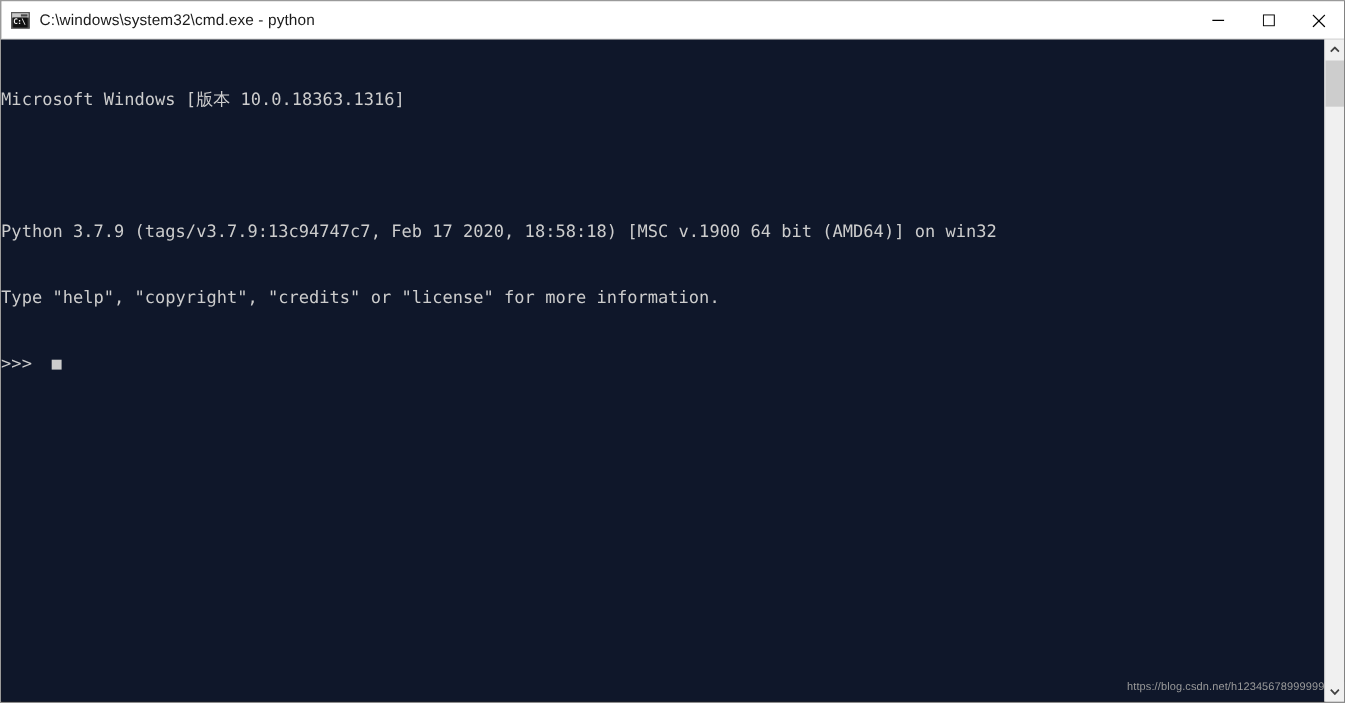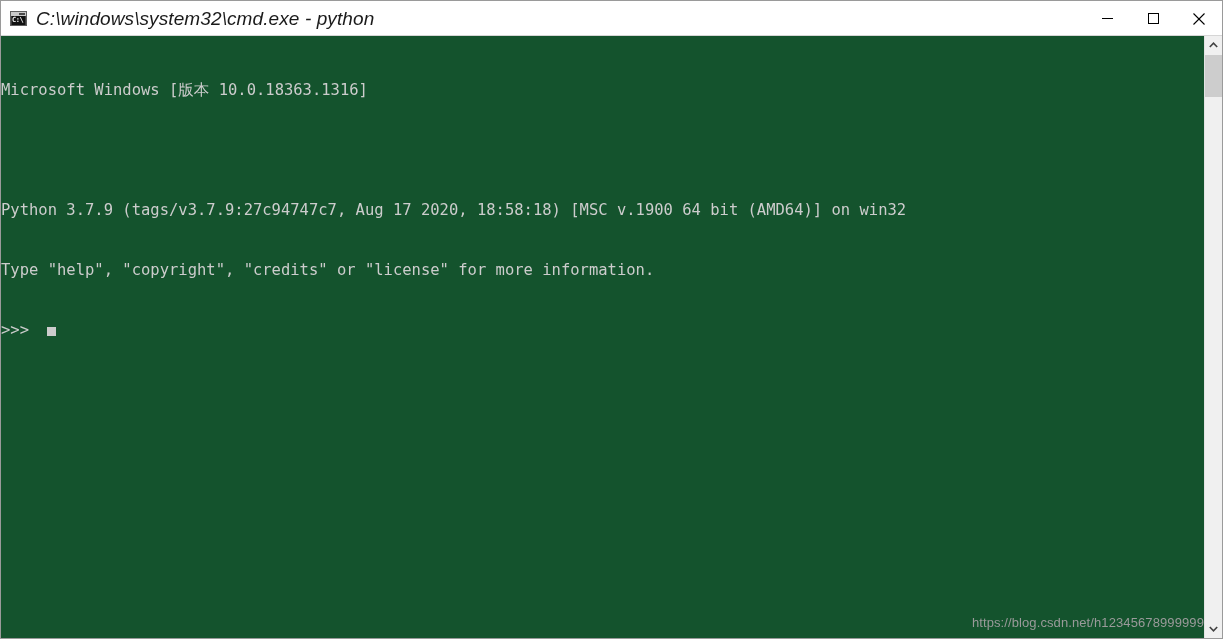--- a/index.html
+++ b/index.html
@@ -70,26 +70,25 @@
     background: #111111;
     color: #f2f2f2;
     font-family: "DejaVu Sans Mono", monospace;
     font-size: 7px;
     line-height: 9px;
     font-weight: bold;
     letter-spacing: -0.5px;
     overflow: hidden;
   }
   #title-text {
-    font-size: 19px;
+    font-size: 14px;
     color: #1a1a1a;
     line-height: 35px;
     white-space: nowrap;
     letter-spacing: 0.1px;
-    font-style: italic;
   }
   #window-controls {
     position: absolute;
     right: 0;
     top: 0;
     height: 35px;
     display: flex;
   }
   .wc-btn {
     width: 46px;
@@ -101,21 +100,21 @@
   }
   .wc-btn svg { display: block; }
 
   
   #console {
     position: absolute;
     left: 0;
     top: 35px;
     width: 1203px;
     bottom: 0;
-    background: #14532d;
+    background: #0f172a;
     overflow: hidden;
   }
   #console-text {
     position: absolute;
     left: 0;
     top: 4px;
     font-family: "DejaVu Sans Mono", monospace;
     font-size: 15.5px;
     line-height: 20px;
     color: #cccccc;
@@ -136,21 +135,21 @@
     position: relative;
     top: 1px;
   }
 
   
   #watermark {
     position: absolute;
     right: 0px;
     bottom: 8px;
     font-family: "Liberation Sans", sans-serif;
-    font-size: 13px;
+    font-size: 10px;
     color: #9a9a9a;
     white-space: nowrap;
     letter-spacing: 0.1px;
   }
 
   
   #scrollbar {
     position: absolute;
     right: 0;
     top: 35px;
@@ -210,21 +209,21 @@
           <line x1="11.5" y1="0.5" x2="0.5" y2="11.5" stroke="#000000" stroke-width="1.1"></line>
         </svg>
       </div>
     </div>
   </div>
 
   <div id="console">
     <div id="console-text">
       <div class="cline">Microsoft Windows [版本 10.0.18363.1316]</div>
       <div class="cline"></div>
-      <div class="cline">Python 3.7.9 (tags/v3.7.9:27c94747c7, Aug 17 2020, 18:58:18) [MSC v.1900 64 bit (AMD64)] on win32</div>
+      <div class="cline">Python 3.7.9 (tags/v3.7.9:13c94747c7, Feb 17 2020, 18:58:18) [MSC v.1900 64 bit (AMD64)] on win32</div>
       <div class="cline">Type "help", "copyright", "credits" or "license" for more information.</div>
       <div class="cline"><span>&gt;&gt;&gt;</span><span id="cursor"></span></div>
     </div>
 
     <div id="watermark">https://blog.csdn.net/h12345678999999</div>
   </div>
 
   <div id="scrollbar">
     <div class="sb-arrow" id="sb-up">
       <svg width="9" height="6" viewBox="0 0 9 6">

